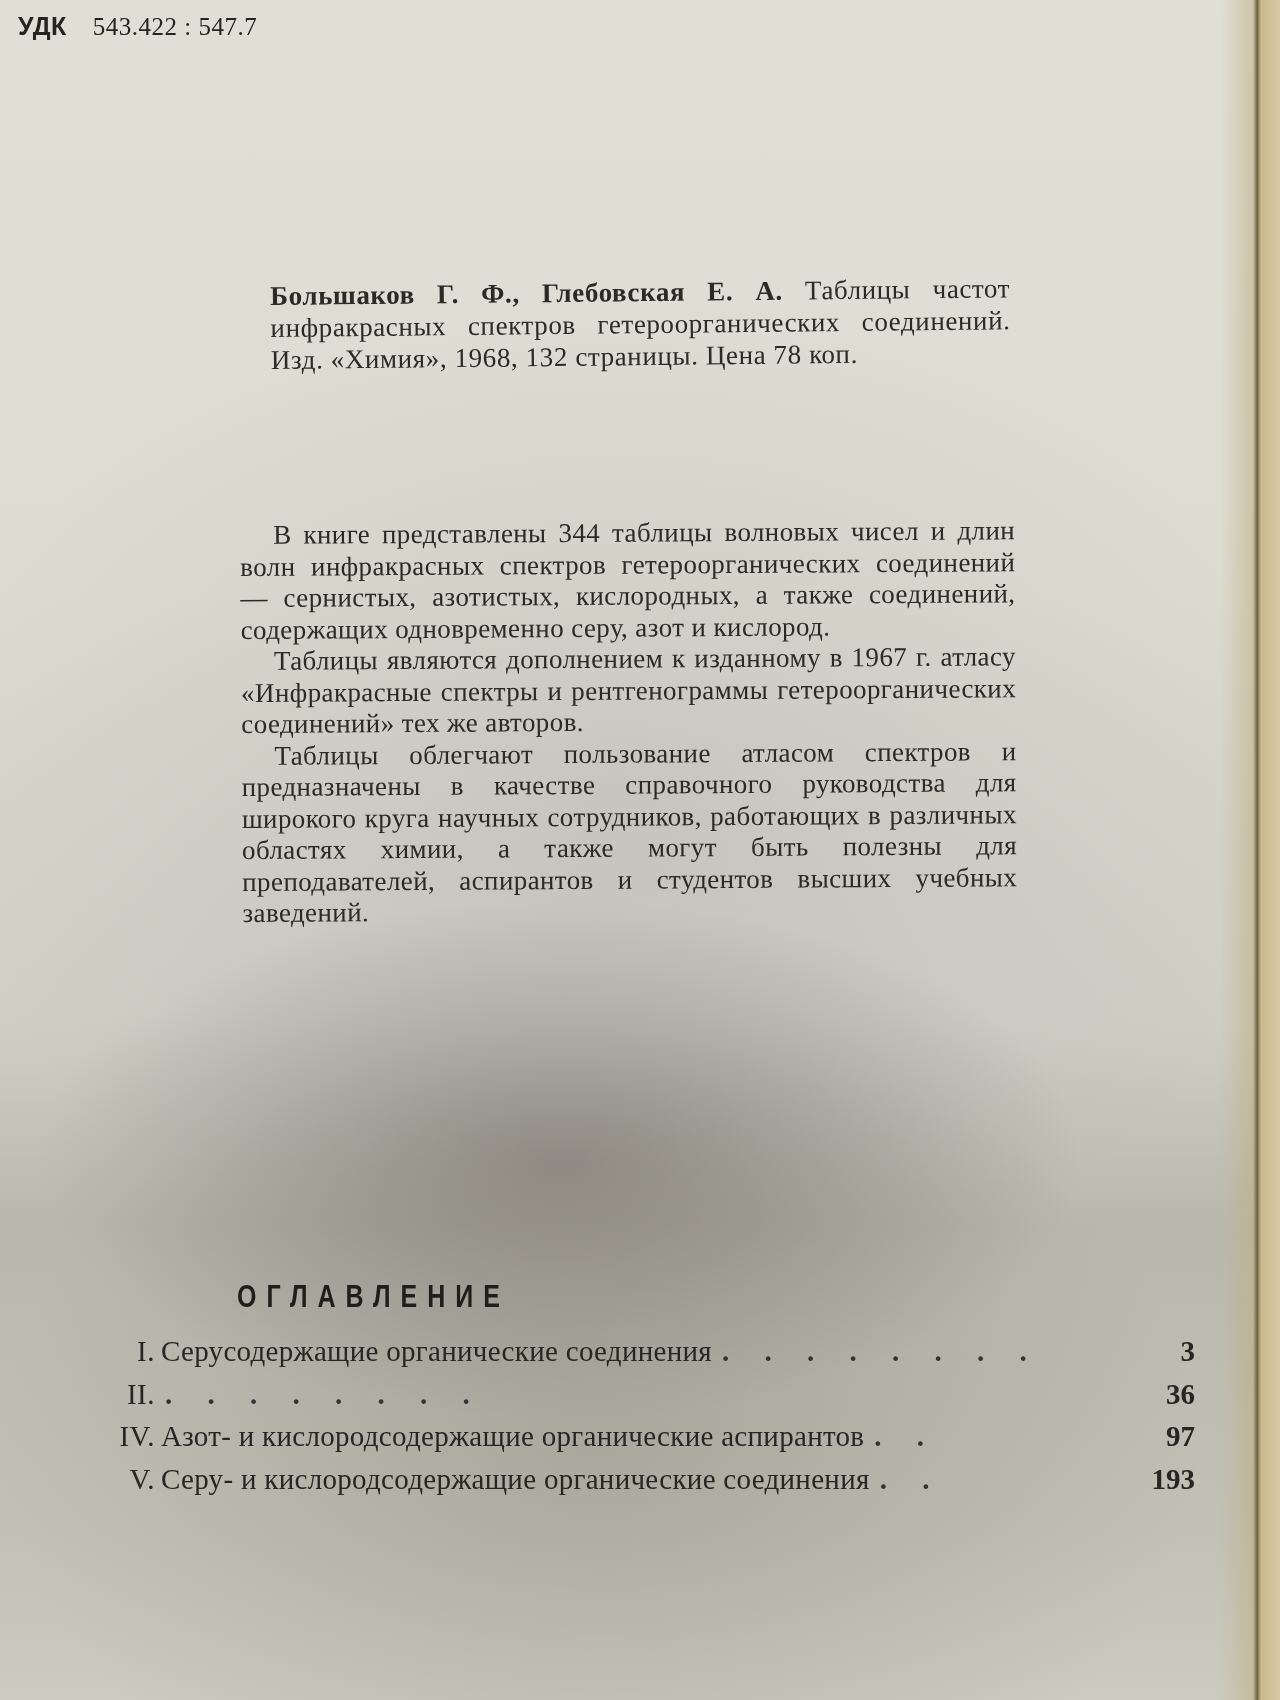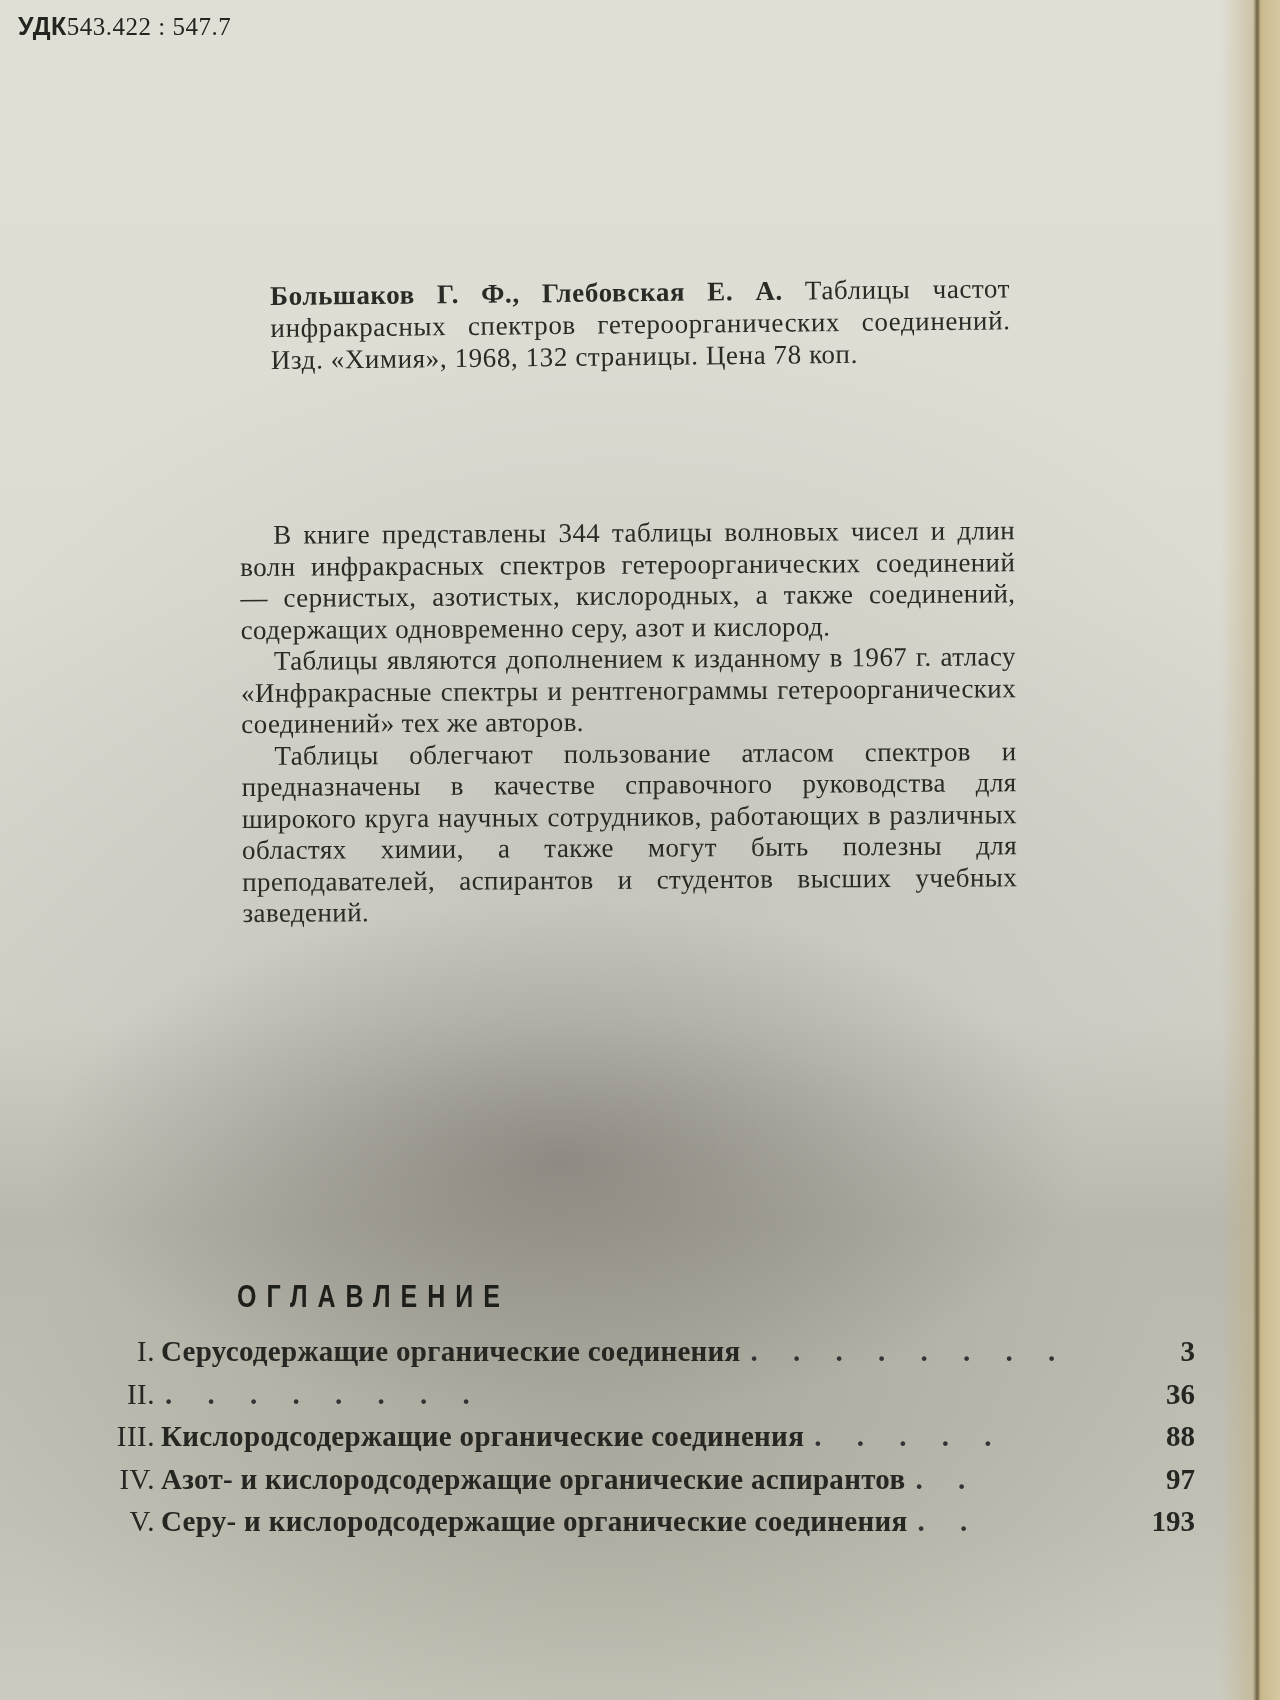--- a/index.html
+++ b/index.html
@@ -31,21 +31,21 @@
       position: absolute;
       left: 18px;
       top: 12px;
       font-size: 25px;
       letter-spacing: 0.5px;
       color: #242420;
     }
     .udk .udk-label {
       font-family: "Liberation Sans", "DejaVu Sans", sans-serif;
       font-weight: bold;
-      margin-right: 0;
+      margin-right: 26px;
     }
     .citation {
       position: absolute;
       left: 270px;
       top: 280px;
       width: 740px;
       font-size: 27px;
       line-height: 32px;
       text-align: justify;
       letter-spacing: 0.6px;
@@ -99,21 +99,20 @@
     .toc-num {
       width: 85px;
       text-align: right;
       flex: none;
       letter-spacing: 0.5px;
     }
     .toc-label {
       flex: none;
       padding-left: 6px;
       letter-spacing: 0.3px;
-      font-weight: bold;
     }
     .toc-dots {
       flex: 1;
       overflow: hidden;
       white-space: nowrap;
       letter-spacing: 14px;
       padding-left: 10px;
       font-weight: bold;
       color: #333;
     }
@@ -153,26 +152,20 @@
     <span class="toc-label">Серусодержащие органические соединения</span>
     <span class="toc-dots">. . . . . . . .</span>
     <span class="toc-page">3</span>
   </div>
   <div class="toc-row">
     <span class="toc-num">II.</span>
     <span class="toc-dots">. . . . . . . .</span>
     <span class="toc-page">36</span>
   </div>
   <div class="toc-row">
-    <span class="toc-num">III.</span>
-    <span class="toc-label">Кислородсодержащие органические соединения</span>
-    <span class="toc-dots">. . . . .</span>
-    <span class="toc-page">88</span>
-  </div>
-  <div class="toc-row">
     <span class="toc-num">IV.</span>
     <span class="toc-label">Азот- и кислородсодержащие органические аспирантов</span>
     <span class="toc-dots">. .</span>
     <span class="toc-page">97</span>
   </div>
   <div class="toc-row">
     <span class="toc-num">V.</span>
     <span class="toc-label">Серу- и кислородсодержащие органические соединения</span>
     <span class="toc-dots">. .</span>
     <span class="toc-page">193</span>

